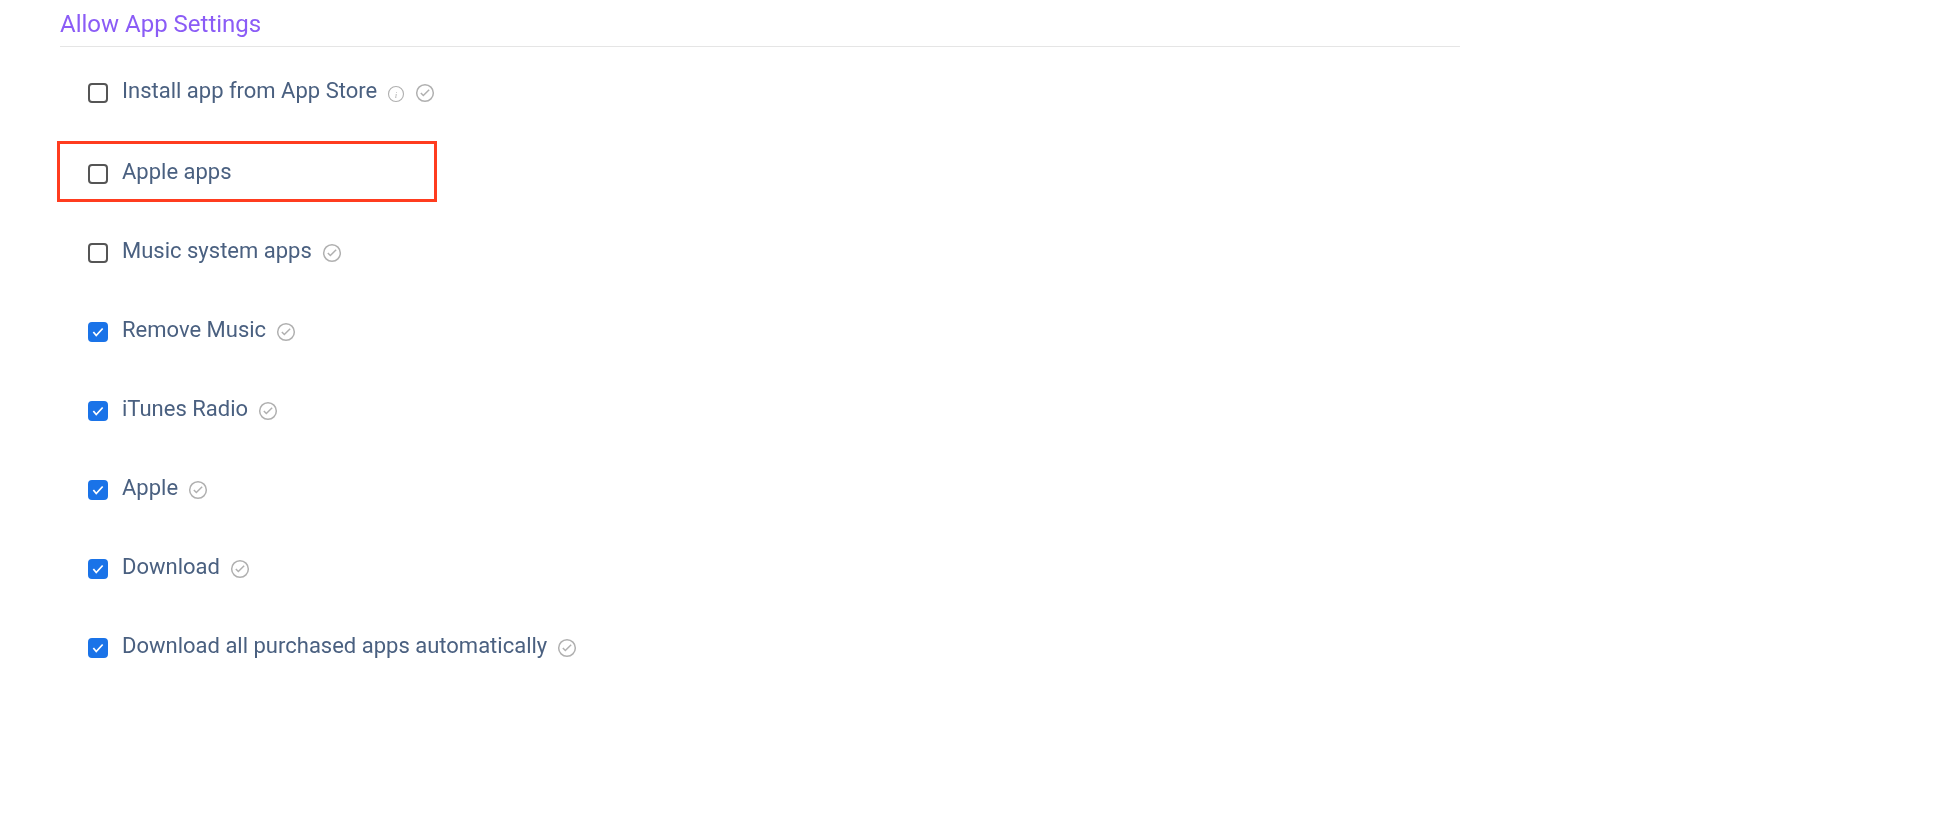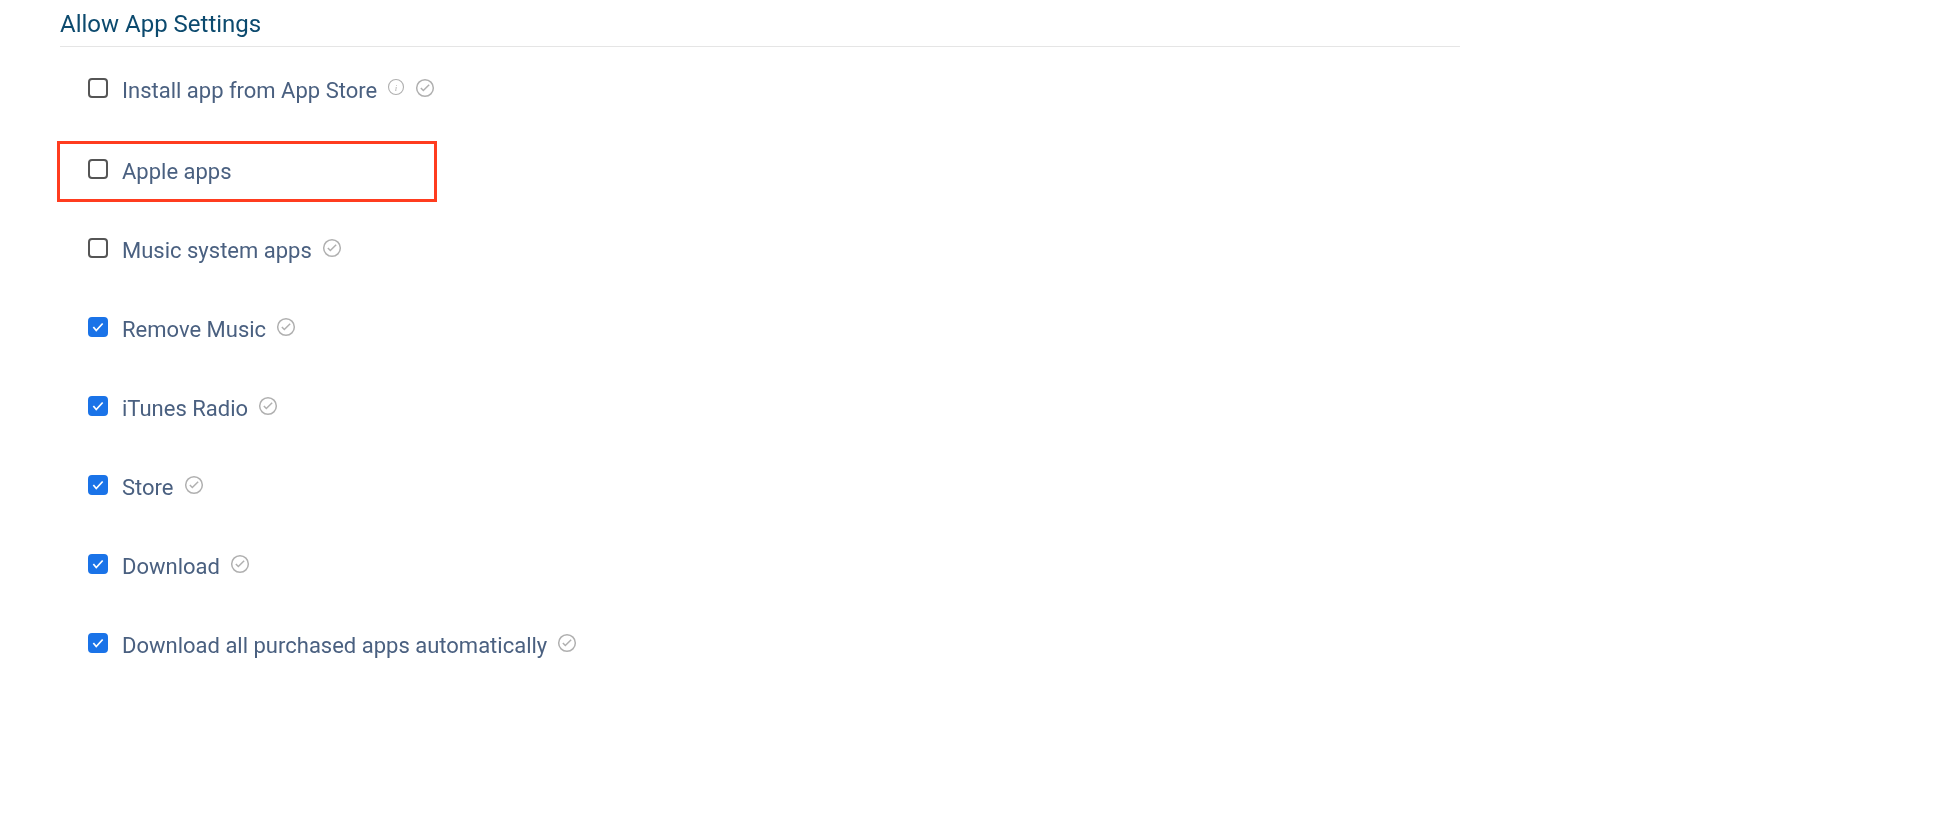--- a/index.html
+++ b/index.html
@@ -14,30 +14,30 @@
       width: 1950px;
       height: 820px;
     }
     .container {
       padding-left: 60px;
       padding-top: 10px;
       padding-right: 60px;
     }
     .section-title {
       font-size: 24px;
-      color: #0c4a6e;
+      color: #8b5cf6;
       font-weight: 400;
       padding-bottom: 8px;
       border-bottom: 1px solid #e5e5e5;
       margin-bottom: 25px;
       width: 1400px;
     }
     .setting-row {
       display: flex;
-      align-items: flex-start;
+      align-items: flex-end;
       padding: 6px 0 6px 28px;
       margin-bottom: 42px;
     }
     .setting-row.highlighted {
       border: 3px solid #ff3c1f;
       padding: 15px 0 15px 28px;
       width: 380px;
       margin-left: -3px;
       margin-bottom: 30px;
       margin-top: -10px;
@@ -173,21 +173,21 @@
             <polyline points="7 12 10 15 17 8"></polyline>
           </svg>
         </span>
       </div>
       <div class="setting-row">
         <div class="checkbox checked">
           <svg viewBox="0 0 24 24">
             <polyline points="4 12 9 18 20 6"></polyline>
           </svg>
         </div>
-        <span class="setting-label">Store</span>
+        <span class="setting-label">Apple</span>
         <span class="supervised-icon">
           <svg viewBox="0 0 24 24">
             <circle cx="12" cy="12" r="10"></circle>
             <polyline points="7 12 10 15 17 8"></polyline>
           </svg>
         </span>
       </div>
       <div class="setting-row">
         <div class="checkbox checked">
           <svg viewBox="0 0 24 24">

